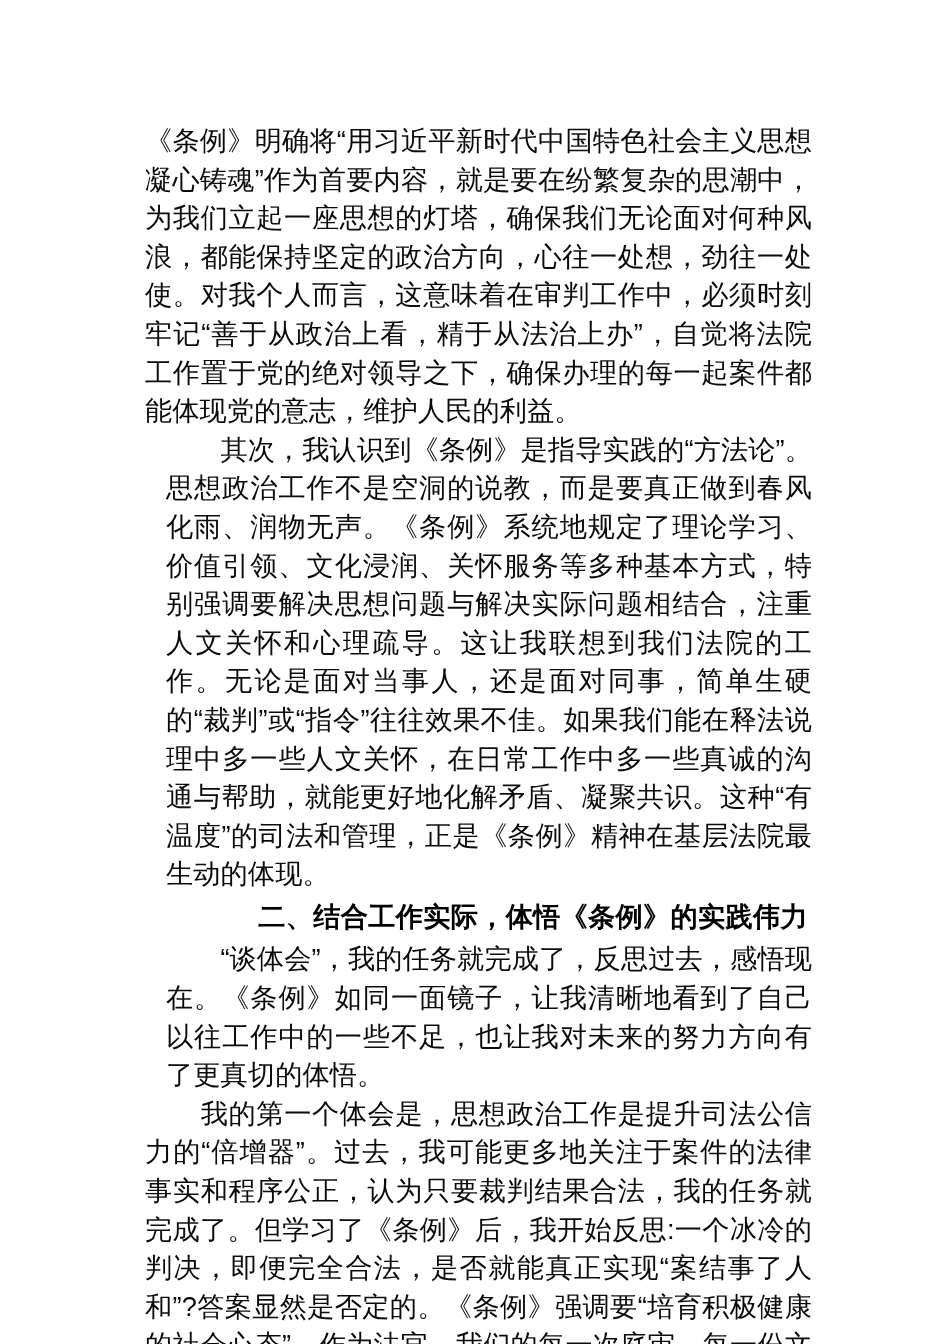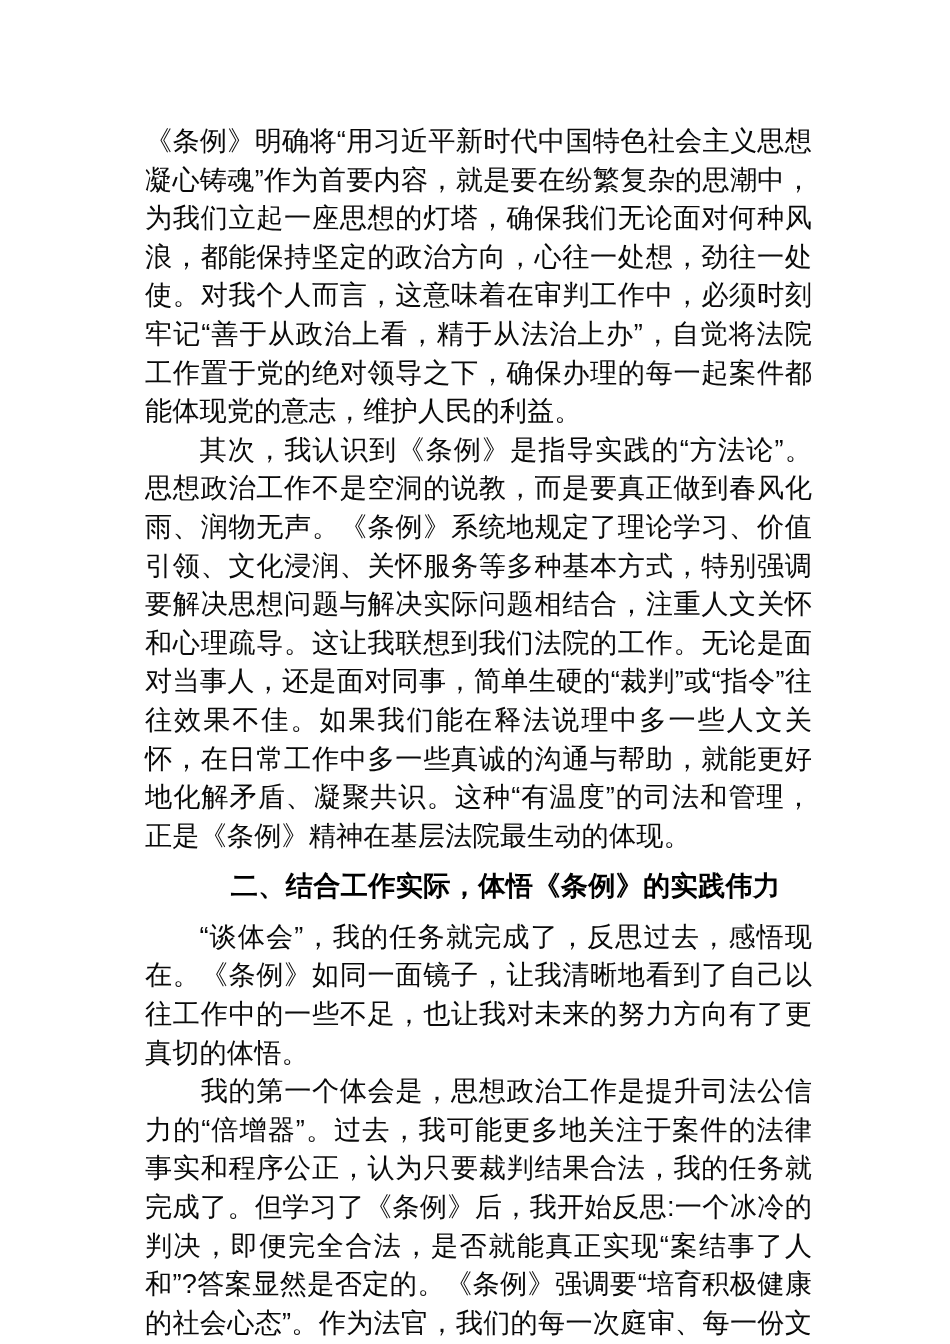--- a/index.html
+++ b/index.html
@@ -42,35 +42,36 @@
     color: #0a0a0a;
   }
 
   
   .para.cont {
     text-indent: 0;
   }
 
   .para.indent {
     text-indent: 2em;
+    margin-left: 21px;
   }
 
   .para.indent-wide {
     text-indent: 2.05em;
   }
 
   .heading {
-    margin: 12px;
+    margin: 4px;
     font-size: 27.2px;
     line-height: 38.6px;
     text-indent: 2em;
     font-weight: bold;
     letter-spacing: 0.3px;
     color: #000000;
-    text-align: center;
+    text-align: right;
   }
 </style>
 </head>
 <body>
 
 <div class="page">
   <div class="text-block">
 
     <p class="para cont">《条例》明确将“用习近平新时代中国特色社会主义思想凝心铸魂”作为首要内容，就是要在纷繁复杂的思潮中，为我们立起一座思想的灯塔，确保我们无论面对何种风浪，都能保持坚定的政治方向，心往一处想，劲往一处使。对我个人而言，这意味着在审判工作中，必须时刻牢记“善于从政治上看，精于从法治上办”，自觉将法院工作置于党的绝对领导之下，确保办理的每一起案件都能体现党的意志，维护人民的利益。</p>
 

